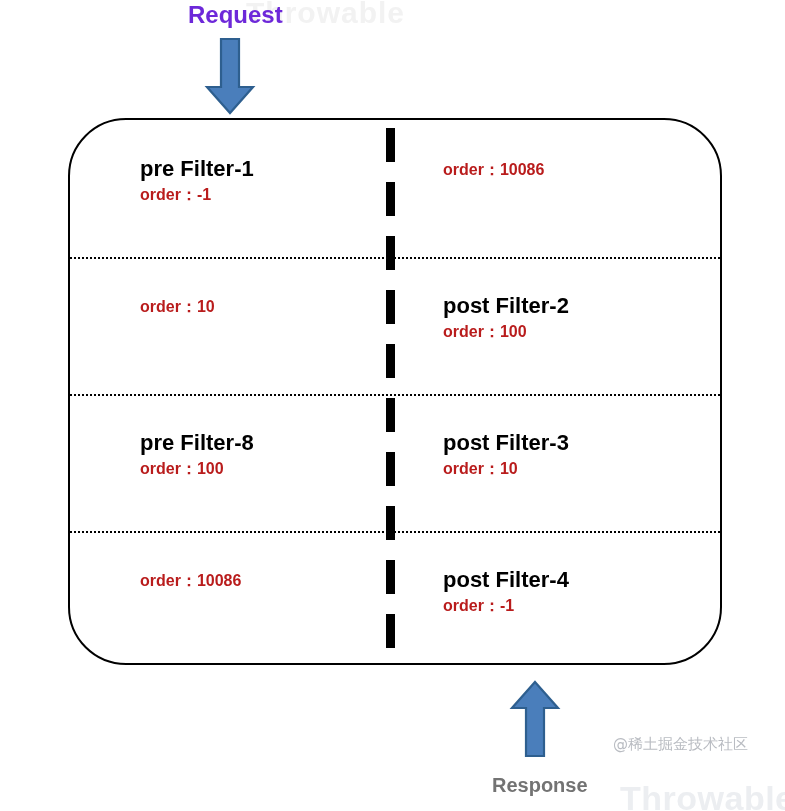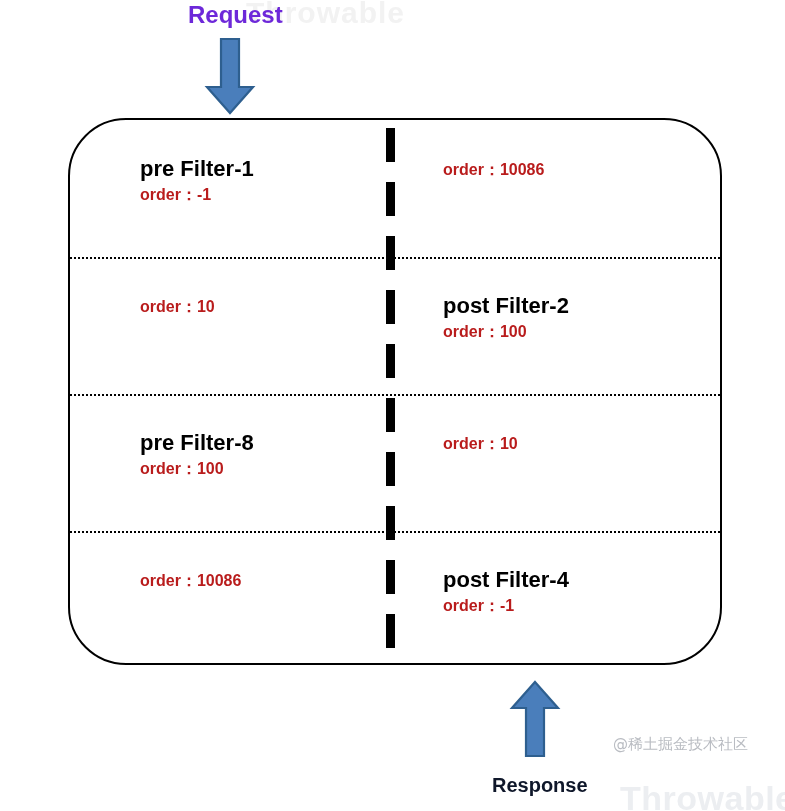--- a/index.html
+++ b/index.html
@@ -55,21 +55,21 @@
     top: 680px;
     width: 54px;
     height: 78px;
   }
   .resp-label {
     position: absolute;
     left: 492px;
     top: 774px;
     font-size: 20px;
     font-weight: bold;
-    color: #0f172a;
+    color: #737373;
     white-space: nowrap;
   }
 
   
   .filter-box {
     position: absolute;
     left: 68px;
     top: 118px;
     width: 654px;
     height: 547px;
@@ -209,20 +209,21 @@
         <div class="cell-order">order：100</div>
       </div>
     </div>
 
     <div class="row r2">
       <div class="cell left">
         <div class="cell-title">pre Filter-8</div>
         <div class="cell-order">order：100</div>
       </div>
       <div class="cell right">
+        <div class="cell-title">post Filter-3</div>
         <div class="cell-order">order：10</div>
       </div>
     </div>
 
     <div class="row r3">
       <div class="cell left">
         <div class="cell-order">order：10086</div>
       </div>
       <div class="cell right">
         <div class="cell-title">post Filter-4</div>

